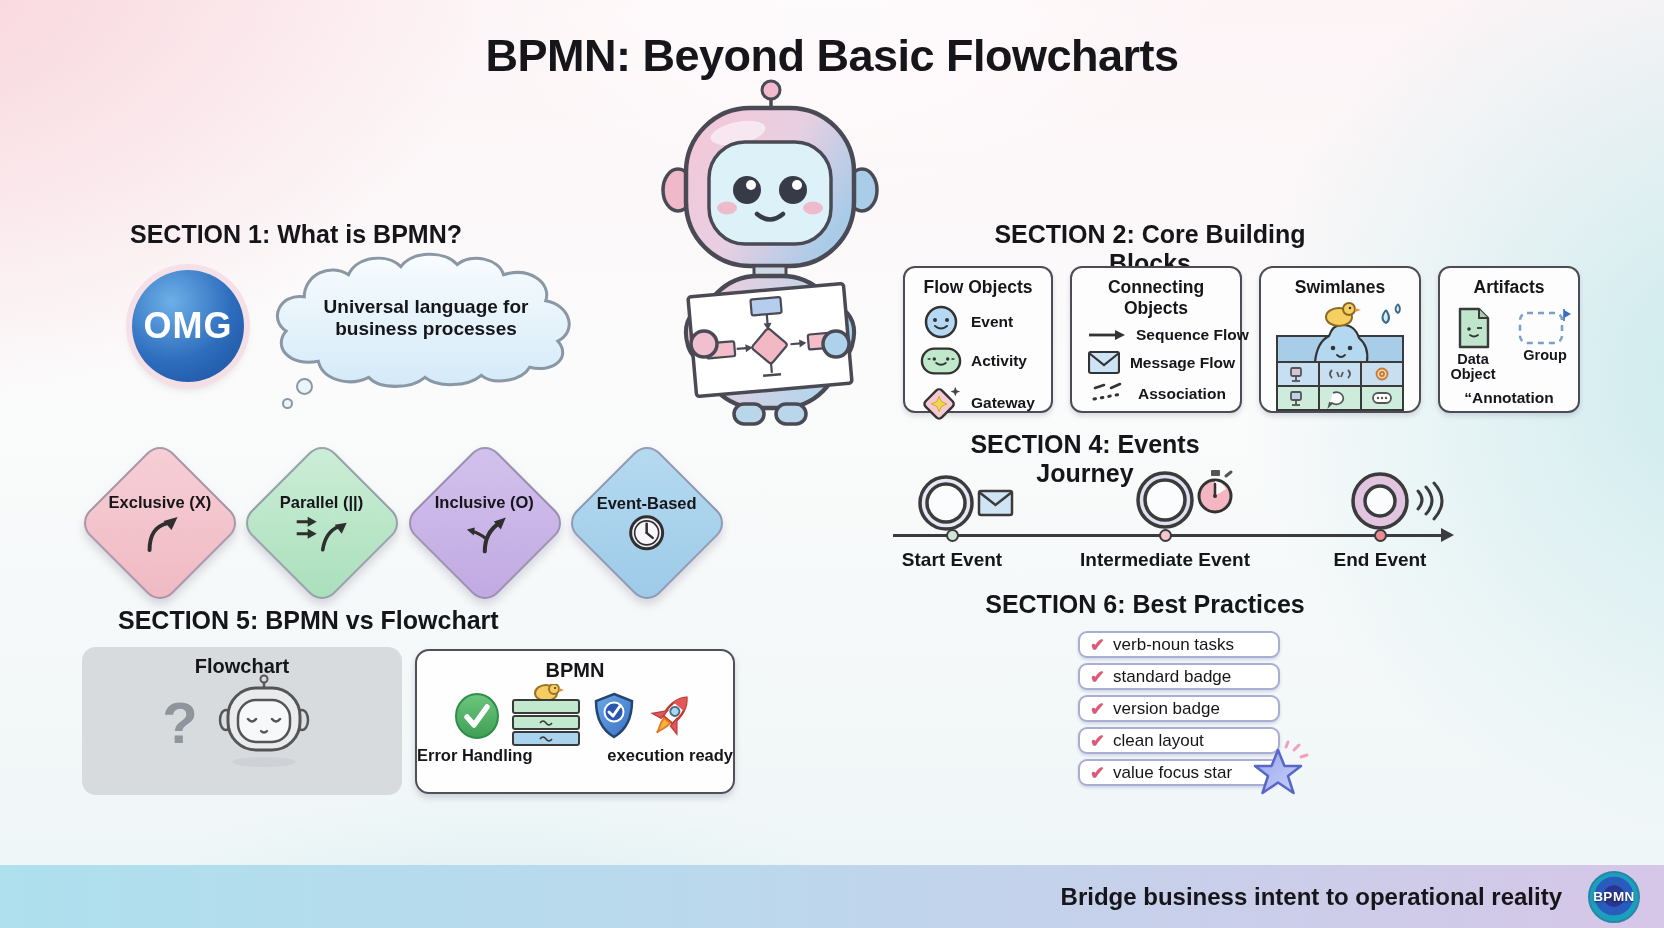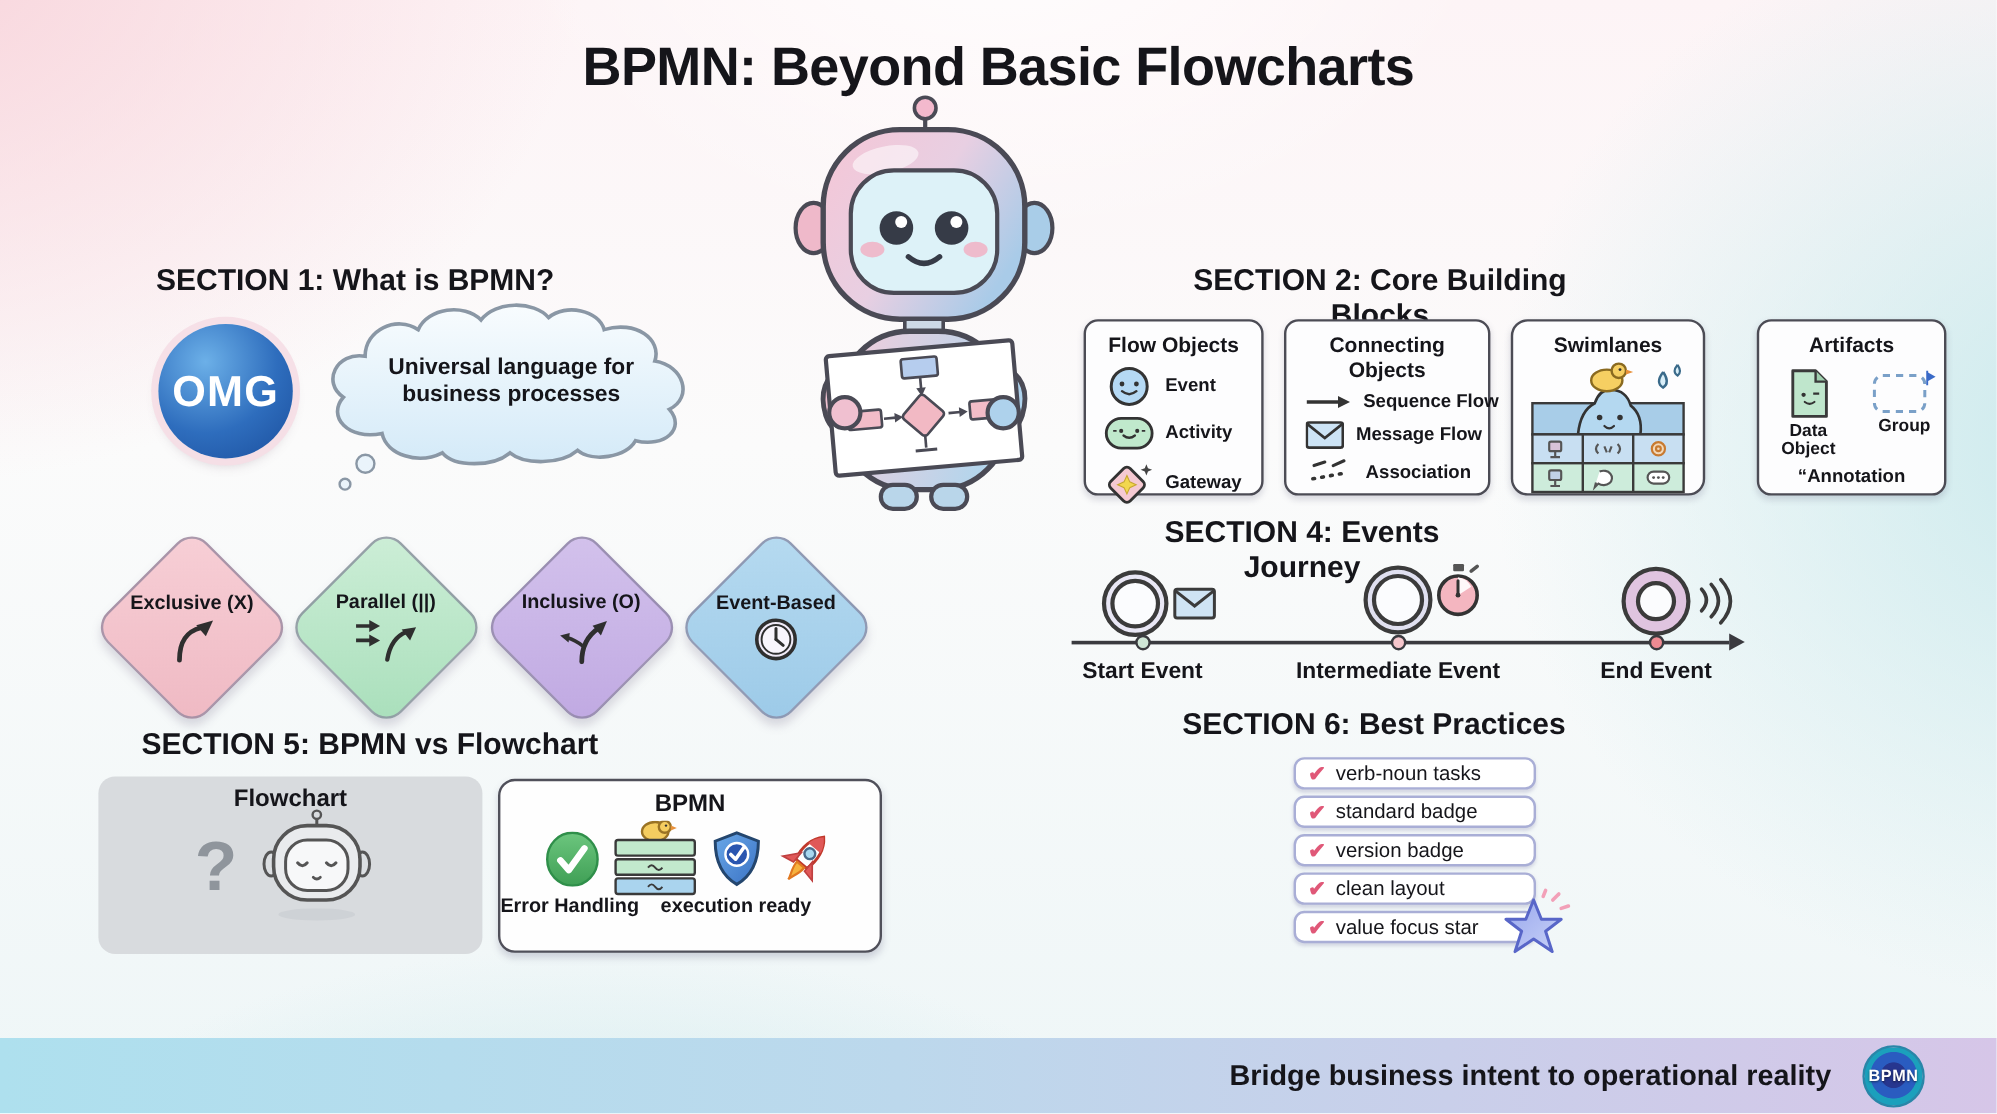--- a/index.html
+++ b/index.html
@@ -30,21 +30,21 @@
     font-size:19px; font-weight:800; line-height:1.15; }
   .bubble { position:absolute; border-radius:50%; background:#eaf4fb; border:2.5px solid #8a97a5; }
   .bub1 { left:296px; top:378px; width:17px; height:17px; }
   .bub2 { left:282px; top:398px; width:11px; height:11px; }
 
   
   .s2-h { left:960px; top:220px; width:380px; text-align:center; }
   .cards { position:absolute; left:903px; top:266px; display:flex; gap:17px; }
   .card { background:#fdfdfe; border:2px solid #4c4c55; border-radius:12px;
     box-shadow:0 3px 5px rgba(90,90,120,.2); padding:9px 5px 6px; height:147px; }
-  .c-flow { width:150px; } .c-conn { width:172px; } .c-swim { width:162px;border-radius:14px; } .c-art { width:158px;margin-left:26px; }
+  .c-flow { width:150px; } .c-conn { width:172px; } .c-swim { width:162px;border-radius:14px; } .c-art { width:142px; }
   .card-title { text-align:center; font-weight:800; font-size:17.5px; }
   .crow { display:flex; align-items:center; gap:9px; margin:7px 0 0 10px; }
   .crow .iconbox { width:42px; display:flex; justify-content:center; }
   .crow .lbl { font-weight:800; font-size:15.5px; white-space:nowrap; }
   .swim-wrap { display:flex; justify-content:center; margin-top:2px; }
   .art-row { display:flex; justify-content:center; align-items:flex-start; gap:16px; margin-top:8px; }
   .art-col { display:flex; flex-direction:column; align-items:center; gap:2px; }
   .art-col .lbl { font-weight:800; font-size:14.5px; text-align:center; line-height:1.05; }
   .annotation { text-align:center; font-weight:800; font-size:15.5px; margin-top:7px; }
 
@@ -79,37 +79,37 @@
   .s5-h { left:118px; top:606px; }
   .fc-card { position:absolute; left:82px; top:647px; width:320px; height:148px;
     background:#d8dbde; border-radius:14px; }
   .fc-title, .bp-title { text-align:center; font-weight:800; font-size:20px; margin-top:8px; }
   .fc-body { display:flex; align-items:center; justify-content:center; gap:6px; margin-top:-4px; }
   .qmark { font-size:58px; font-weight:800; color:#8f959c; }
   .bp-card { position:absolute; left:415px; top:649px; width:320px; height:145px;
     background:#fefefe; border:2px solid #50505a; border-radius:14px;
     box-shadow:0 4px 6px rgba(100,100,130,.25); }
   .bp-icons { display:flex; align-items:center; justify-content:center; gap:9px; margin-top:2px; }
-  .bp-caps { display:flex; justify-content:flex-start; gap:18px; margin-top:-2px; }
+  .bp-caps { display:flex; justify-content:space-between; gap:18px; margin-top:-2px; }
   .bp-caps span { font-weight:800; font-size:16.5px; }
 
   
   .s6-h { left:975px; top:590px; width:340px; text-align:center; }
   .pills { position:absolute; left:1078px; top:631px; width:202px; }
   .pill { display:flex; align-items:center; gap:8px; height:27px; margin-bottom:5px; padding-left:10px;
     background:#fff; border:2px solid #a9aed6; border-radius:9px;
     box-shadow:0 2px 3px rgba(140,140,180,.3); }
   .pill .chk { color:#e05878; font-size:18px; font-weight:700; line-height:1; }
   .pill .lbl { font-weight:400; font-size:17px; white-space:nowrap; }
   .star { position:absolute; left:1248px; top:740px; }
 
   
   .footer { position:absolute; left:0; top:865px; width:1664px; height:63px;
     background:linear-gradient(90deg,#aee0ee 0%,#bcd8ec 45%,#d6c6e8 100%);
-    display:flex; align-items:center; justify-content:flex-end; gap:26px; padding-right:60px; }
+    display:flex; align-items:center; justify-content:flex-end; gap:26px; padding-right:24px; }
   .tagline { font-size:24px; font-weight:800; }
   .bpmn-logo { width:52px; height:52px; border-radius:50%;
     background:radial-gradient(circle at 50% 48%, #27368f 0 30%, #2a5cc0 32% 55%, #1ba0bc 57% 100%);
     border:2px solid #2a86a8; display:flex; align-items:center; justify-content:center;
     color:#fff; font-weight:800; font-size:13.5px; letter-spacing:.5px; text-shadow:0 1px 2px rgba(0,0,0,.55); }
 </style>
 </head>
 <body>
 
 <div class="canvas">

